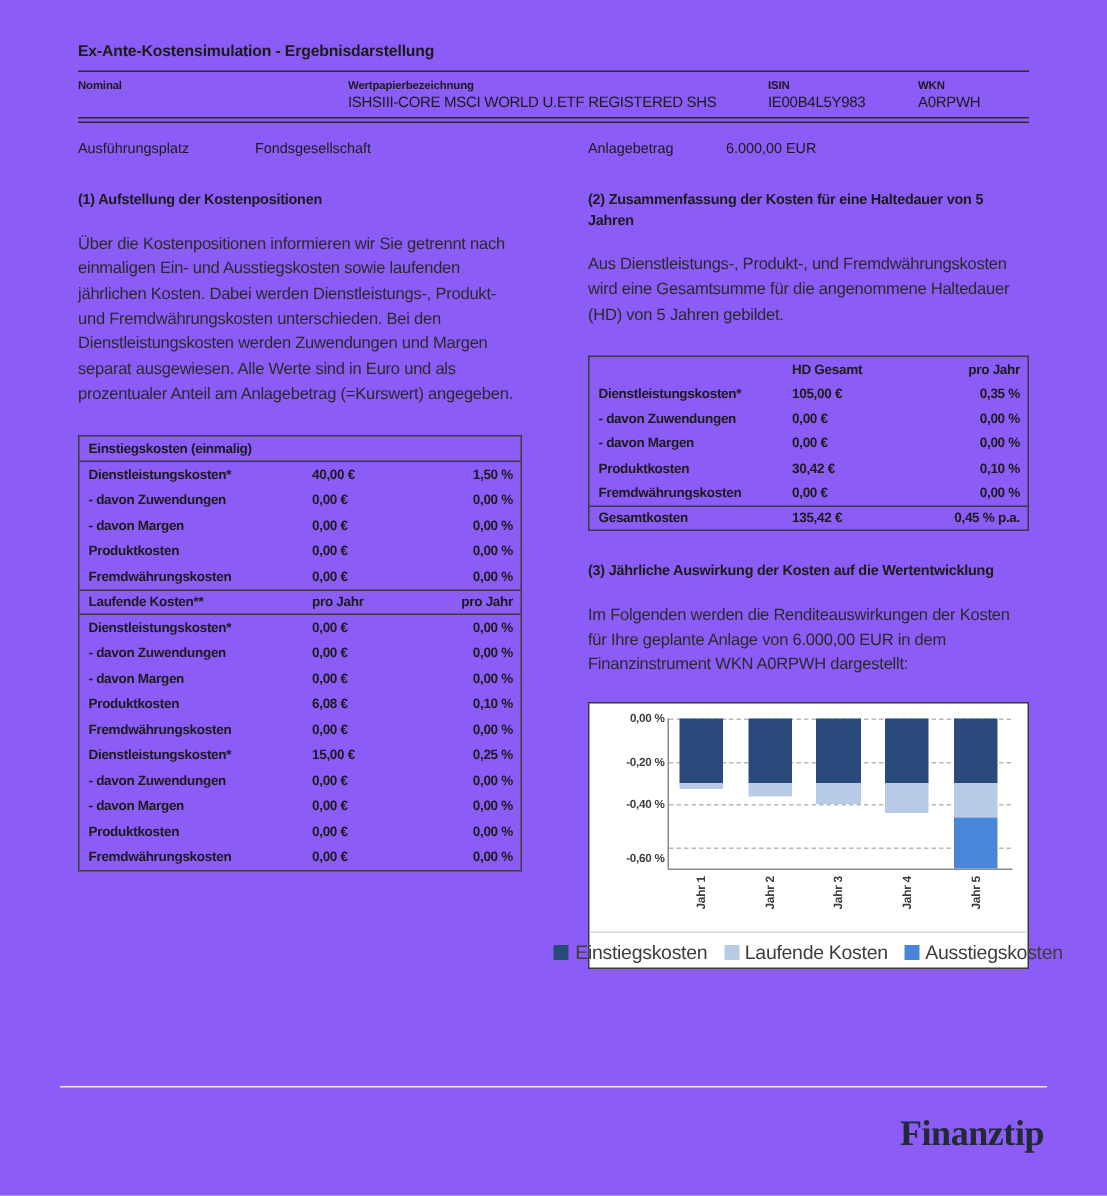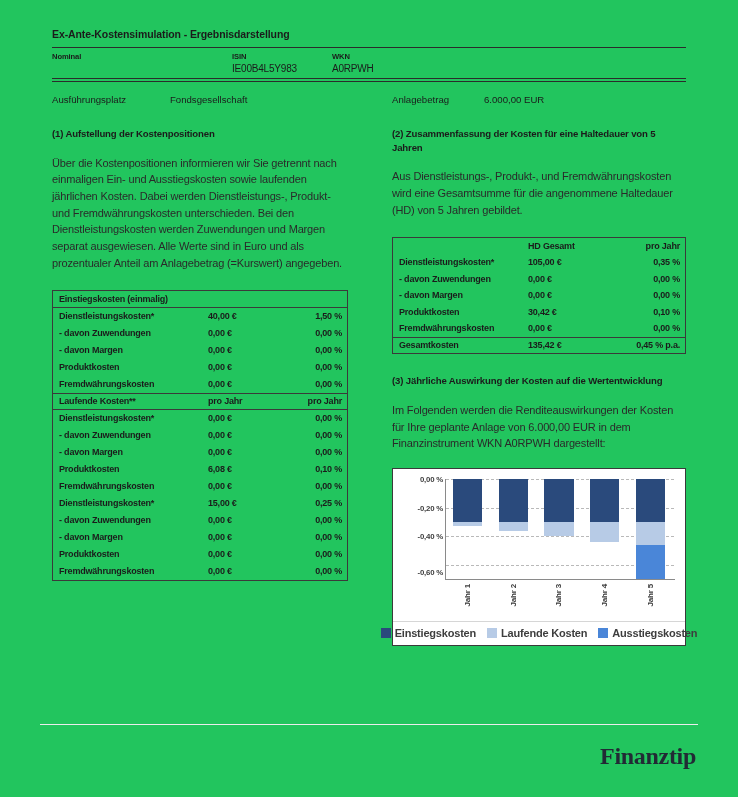--- a/index.html
+++ b/index.html
@@ -7,21 +7,21 @@
     padding: 0;
     background: #c8c8c8;
   }
   body {
     font-family: "Liberation Sans", sans-serif;
   }
   .page {
     position: relative;
     width: 738px;
     height: 797px;
-    background: #22c55e;
+    background: #8b5cf6;
     overflow: hidden;
     box-sizing: border-box;
   }
   .sheet {
     position: absolute;
     left: 52px;
     top: 28px;
     width: 634px;
   }
 
@@ -259,22 +259,22 @@
     display: flex;
     align-items: center;
     gap: 4px;
   }
   .legend-swatch {
     width: 10px;
     height: 10px;
     display: inline-block;
   }
   .legend-label {
-    font-size: 11px;
-    font-weight: bold;
+    font-size: 13px;
+    font-weight: normal;
     color: #3d3d3d;
     letter-spacing: -0.2px;
     white-space: nowrap;
   }
 
   
   .footer-rule {
     position: absolute;
     left: 40px;
     top: 724px;
@@ -297,20 +297,24 @@
 
 <div class="page">
   <div class="sheet">
 
     <div class="doc-title">Ex-Ante-Kostensimulation - Ergebnisdarstellung</div>
     <div class="rule-thick"></div>
 
     <div class="sec-meta">
       <div class="meta-col-nominal">
         <div class="meta-label">Nominal</div>
+      </div>
+      <div class="meta-col-wp">
+        <div class="meta-label">Wertpapierbezeichnung</div>
+        <div class="meta-value">ISHSIII-CORE MSCI WORLD U.ETF REGISTERED SHS</div>
       </div>
       <div class="meta-col-isin">
         <div class="meta-label">ISIN</div>
         <div class="meta-value">IE00B4L5Y983</div>
       </div>
       <div class="meta-col-wkn">
         <div class="meta-label">WKN</div>
         <div class="meta-value">A0RPWH</div>
       </div>
     </div>

